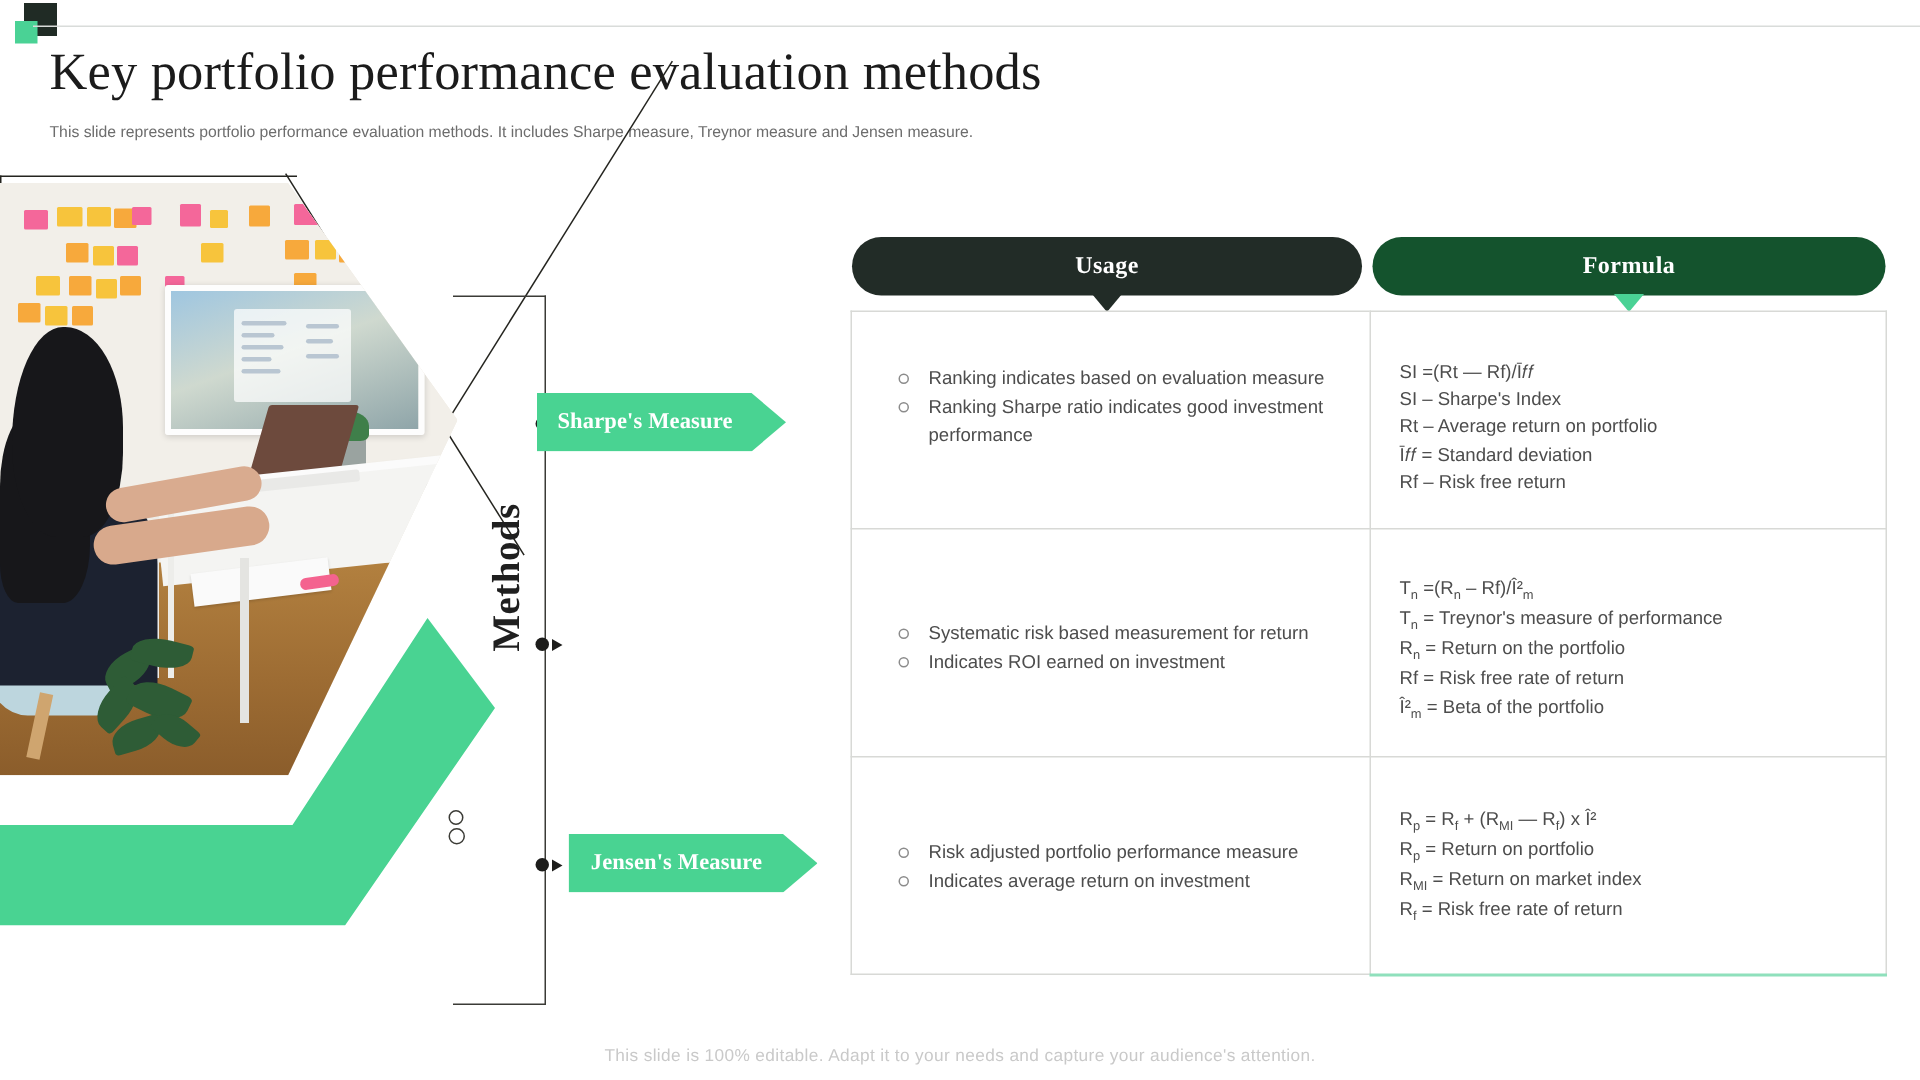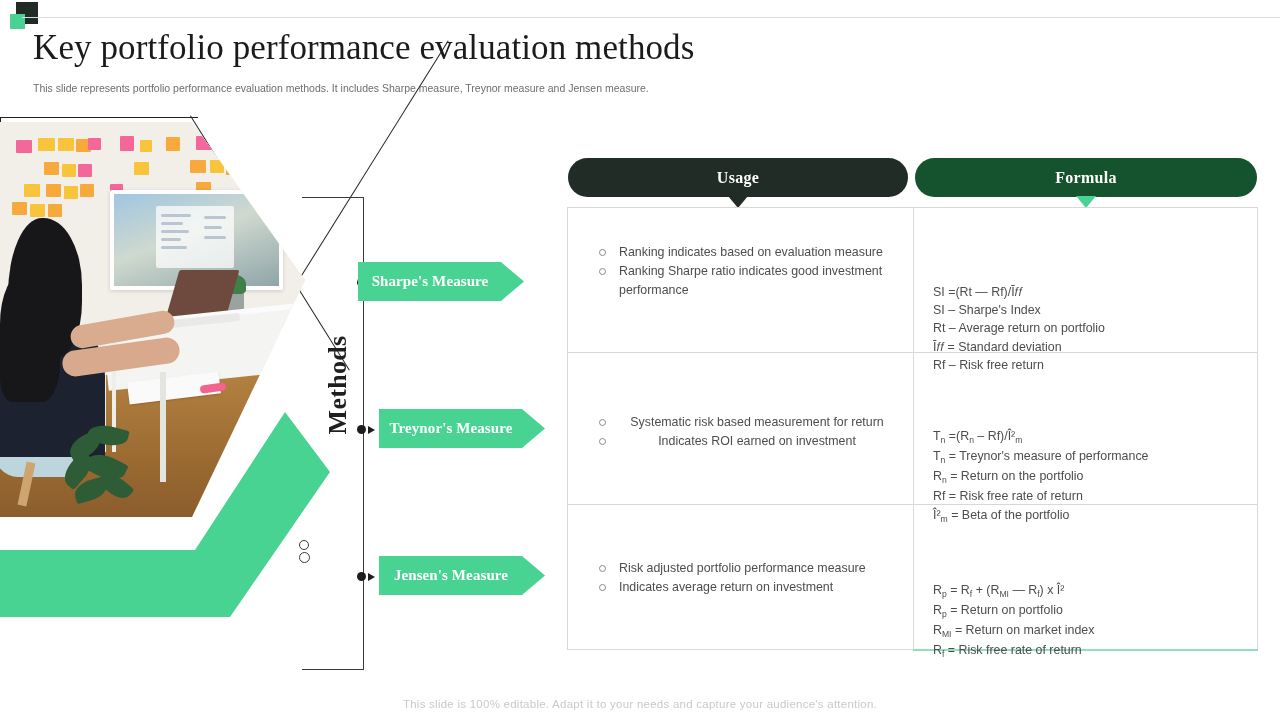--- a/index.html
+++ b/index.html
@@ -159,21 +159,21 @@
     position:absolute;left:346px;top:0;width:345px;height:443px;
     border-top:1px solid #d8d9d6;border-right:1px solid #d8d9d6;box-sizing:border-box;
   }
   .row-line{position:absolute;left:0;width:691px;height:1px;background:#d8d9d6;}
   .row-line.r1{top:145px;}
   .row-line.r2{top:297px;}
   .bottom-green{position:absolute;left:346px;top:442px;width:345px;height:1.5px;background:#8fe0bc;}
 
   .cell{position:absolute;box-sizing:border-box;}
   .usage-cell{left:0;width:346px;padding:0 18px 0 26px;}
-  .formula-cell{left:346px;width:345px;padding:0 14px 0 20px;margin-top:44px;}
+  .formula-cell{left:346px;width:345px;padding:0 14px 0 20px;}
 
   .bullets{list-style:none;margin:0;padding:0;}
   .bullets li{
     position:relative;padding-left:26px;font-size:12.4px;color:#4d4d4d;
     line-height:1.52;margin:0;
   }
   .bullets li::before{
     content:"";position:absolute;left:6px;top:6px;width:5px;height:5px;
     border:1px solid #8b8b8b;border-radius:50%;
   }
@@ -298,23 +298,20 @@
     <div class="tri"></div>
   </div>
   <div class="conn" style="left:357px;top:569px;">
     <div class="dot"></div>
     <div class="tri"></div>
   </div>
 
   <div class="arrow-label" style="left:358px;top:262px;">
     <span>Sharpe's Measure</span>
   </div>
-  <div class="arrow-label" style="left:379px;top:409px;">
-    <span>Treynor's Measure</span>
-  </div>
   <div class="arrow-label" style="left:379px;top:556px;">
     <span>Jensen's Measure</span>
   </div>
 
   <div class="pill usage">
     <span>Usage</span>
   </div>
   <div class="pill-tip usage"></div>
   <div class="pill formula">
     <span>Formula</span>
@@ -338,21 +335,21 @@
     <div class="cell formula-cell" style="top:32px;height:114px;">
       <ul class="formula-lines">
           <li>SI =(Rt — Rf)/Ī𝑓𝑓</li>
           <li>SI – Sharpe's Index</li>
           <li>Rt – Average return on portfolio</li>
           <li>Ī𝑓𝑓 = Standard deviation</li>
           <li>Rf – Risk free return</li>
         </ul>
     </div>
 
-    <div class="cell usage-cell" style="top:206px;height:90px;text-align:center;">
+    <div class="cell usage-cell" style="top:206px;height:90px;">
       <ul class="bullets">
           <li>Systematic risk based measurement for return</li>
           <li>Indicates ROI earned on investment</li>
         </ul>
     </div>
     <div class="cell formula-cell" style="top:176px;height:120px;">
       <ul class="formula-lines">
           <li>T<sub>n</sub> =(R<sub>n</sub> – Rf)/Î²<sub>m</sub></li>
           <li>T<sub>n</sub> = Treynor's measure of performance</li>
           <li>R<sub>n</sub> = Return on the portfolio</li>

